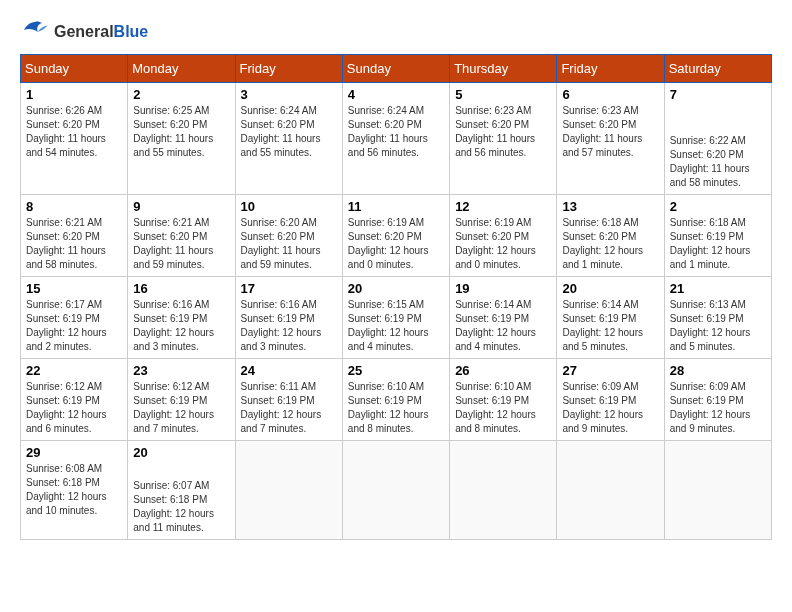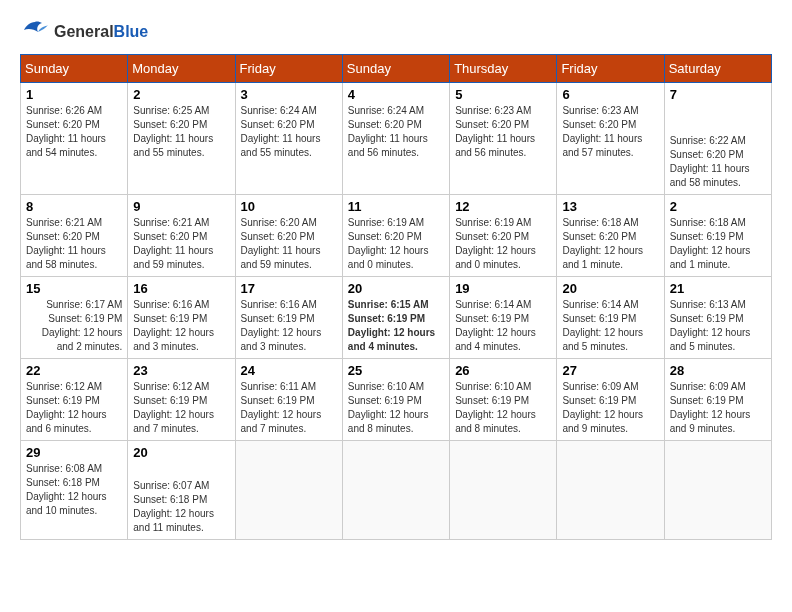--- a/index.html
+++ b/index.html
@@ -198,42 +198,42 @@
           <div class="day-number">2</div>
           <div class="day-info" style="white-space: pre-line;">Sunrise: 6:18 AM
 Sunset: 6:19 PM
 Daylight: 12 hours
 and 1 minute.</div>
         </td>
       </tr>
       <tr>
         <td>
           <div class="day-number">15</div>
-          <div class="day-info" style="white-space: pre-line; text-align: right;">Sunrise: 6:17 AM
+          <div class="day-info" style="white-space: pre-line;">Sunrise: 6:17 AM
 Sunset: 6:19 PM
 Daylight: 12 hours
 and 2 minutes.</div>
         </td>
         <td>
           <div class="day-number">16</div>
           <div class="day-info" style="white-space: pre-line;">Sunrise: 6:16 AM
 Sunset: 6:19 PM
 Daylight: 12 hours
 and 3 minutes.</div>
         </td>
         <td>
           <div class="day-number">17</div>
           <div class="day-info" style="white-space: pre-line;">Sunrise: 6:16 AM
 Sunset: 6:19 PM
 Daylight: 12 hours
 and 3 minutes.</div>
         </td>
         <td>
           <div class="day-number">20</div>
-          <div class="day-info" style="white-space: pre-line; font-weight: bold;">Sunrise: 6:15 AM
+          <div class="day-info" style="white-space: pre-line;">Sunrise: 6:15 AM
 Sunset: 6:19 PM
 Daylight: 12 hours
 and 4 minutes.</div>
         </td>
         <td>
           <div class="day-number">19</div>
           <div class="day-info" style="white-space: pre-line;">Sunrise: 6:14 AM
 Sunset: 6:19 PM
 Daylight: 12 hours
 and 4 minutes.</div>

